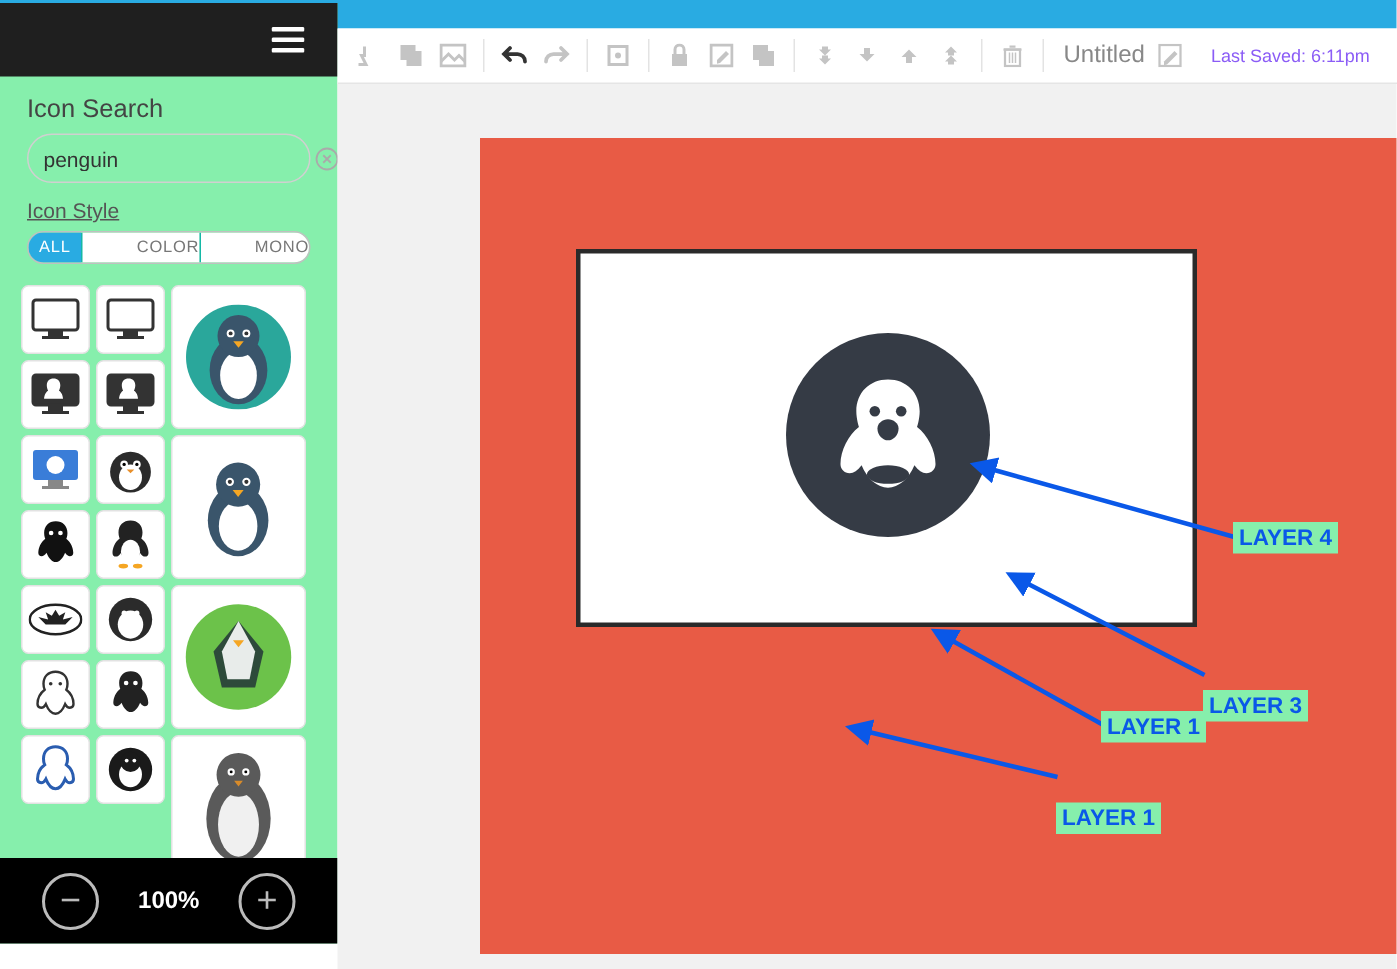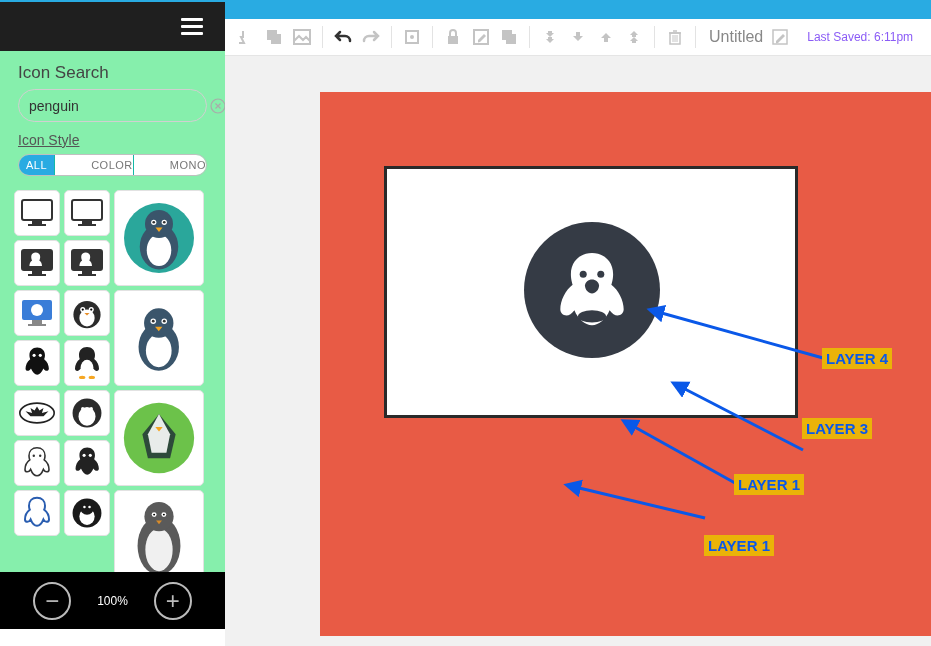--- a/index.html
+++ b/index.html
@@ -22,36 +22,36 @@
   .style-tab { flex:1; font-size:11px; letter-spacing:0.5px; display:flex; align-items:center; justify-content:center; color:#777; background:#fff; cursor:pointer; }
   .style-tab.active { background:#29abe2; color:#fff; }
   .style-tab + .style-tab { border-left:1px solid #14b8a6;padding-left:36px; }
 
   .icon-grid { margin:14px 14px 0 14px; display:grid; grid-template-columns: 46px 46px 90px; grid-auto-rows: 46px; gap:4px; }
   .icon-cell { border:1px solid #e2e2e2; border-radius:5px; background:#fff; display:flex; align-items:center; justify-content:center; overflow:hidden; }
   .icon-cell.big { grid-row: span 2; }
 
   .zoombar { position:absolute; bottom:0; left:0; width:225px; height:57px; background:#000; display:flex; align-items:center; justify-content:center; gap:26px; }
   .zoom-btn { width:38px; height:38px; border:2px solid #bbb; border-radius:50%; color:#bbb; display:flex; align-items:center; justify-content:center; font-size:24px; cursor:pointer; }
-  .zoom-val { color:#fff; font-size:12px; font-weight:400; }
+  .zoom-val { color:#fff; font-size:16px; font-weight:700; }
 
   .toolbar { position:absolute; top:19px; left:225px; width:742px; height:37px; background:#fff; border-bottom:1px solid #e5e5e5; display:flex; align-items:center; padding-left:10px; gap:6px; font-size:13px; color:#555; }
   .tb-ico { width:22px; height:22px; display:flex; align-items:center; justify-content:center; color:#b7b7b7; }
   .tb-ico.active { color:#333; }
   .tb-sep { width:1px; height:22px; background:#e3e3e3; margin:0 3px; }
   .doc-title { font-size:16px; color:#888; margin-left:4px; }
   .last-saved { font-size:12px; color:#8b5cf6; margin-left:10px; }
 
   .canvas-bg { position:absolute; top:56px; left:225px; width:706px; height:590px; background:#f1f1f1; }
   .canvas-layer1 { position:absolute; top:92px; left:320px; width:611px; height:544px; background:#e85b45; }
   .canvas-layer2 { position:absolute; top:166px; left:384px; width:414px; height:252px; background:#fff; border:3px solid #2a2a2a; }
   .canvas-layer3 { position:absolute; top:222px; left:524px; width:136px; height:136px; background:#353b45; border-radius:50%; display:flex; align-items:center; justify-content:center; }
 
   .anno-line { position:absolute; stroke:#0a58e8; stroke-width:3; fill:none; }
-  .anno-label { position:absolute; background:#eab308; padding:2px 4px; font-weight:700; color:#0a58e8; font-size:15px; }
+  .anno-label { position:absolute; background:#86efac; padding:2px 4px; font-weight:700; color:#0a58e8; font-size:15px; }
 
   .peng-svg { display:block; }
 </style>
 </head>
 <body>
 
 <div class="topbar"></div>
 
 <div class="sidebar">
   <div class="sidebar-header">
@@ -366,15 +366,15 @@
       <marker id="ah" markerWidth="10" markerHeight="10" refX="2" refY="3" orient="auto">
         <path d="M0 0l6 3-6 3z" fill="#0a58e8"></path>
       </marker>
     </defs>
   <line class="anno-line" x1="823" y1="358" x2="658" y2="312" marker-end="url(#ah)"></line>
   <line class="anno-line" x1="803" y1="450" x2="681" y2="387" marker-end="url(#ah)"></line>
   <line class="anno-line" x1="735" y1="483" x2="631" y2="425" marker-end="url(#ah)"></line>
   <line class="anno-line" x1="705" y1="518" x2="575" y2="487" marker-end="url(#ah)"></line>
 </svg>
 <div class="anno-label" style="top:348px;left:822px">LAYER 4</div>
-<div class="anno-label" style="top:418px;left:802px">LAYER 3</div>
+<div class="anno-label" style="top:460px;left:802px">LAYER 3</div>
 <div class="anno-label" style="top:474px;left:734px">LAYER 1</div>
 <div class="anno-label" style="top:535px;left:704px">LAYER 1</div>
 
 </body></html>

